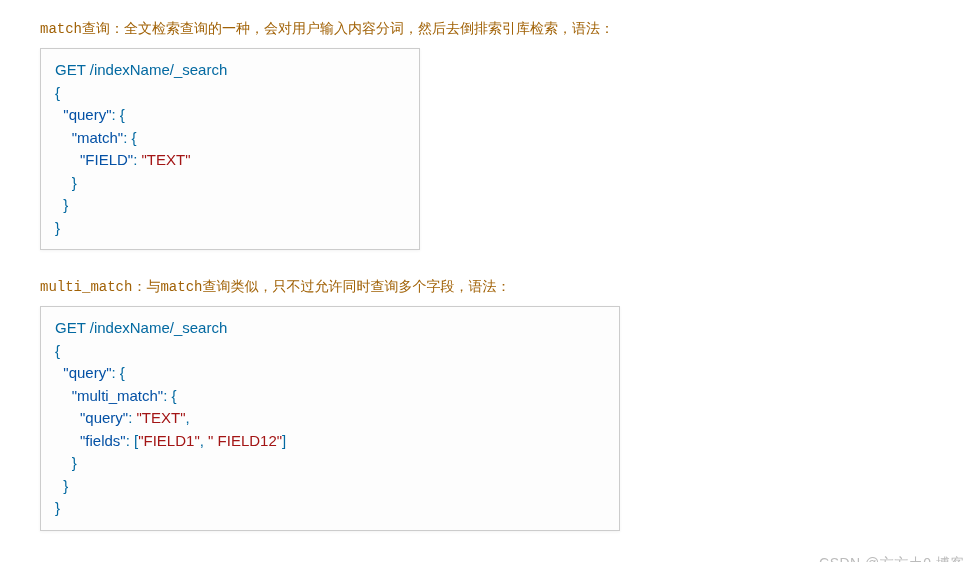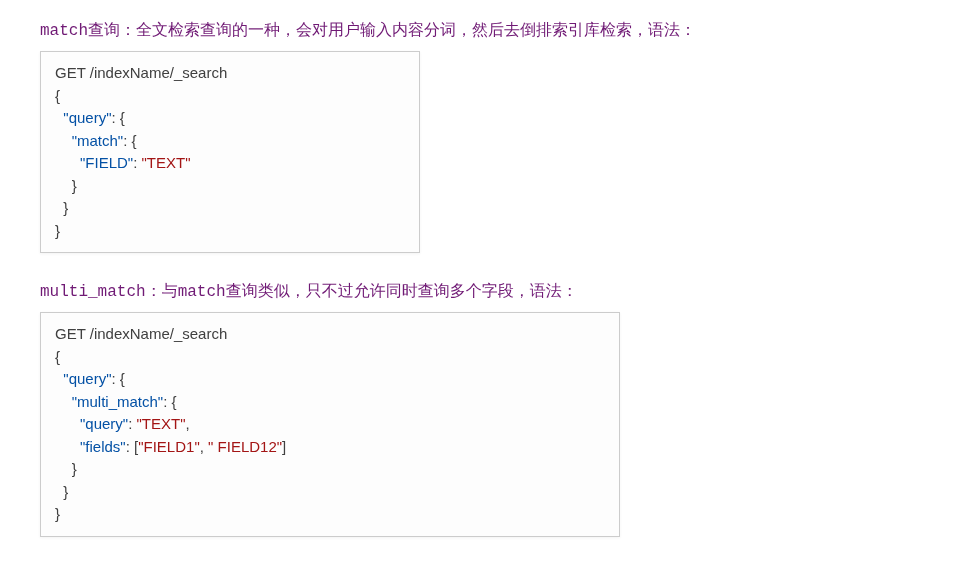--- a/index.html
+++ b/index.html
@@ -8,38 +8,38 @@
       padding: 20px 40px;
       font-family: "Microsoft YaHei", "PingFang SC", sans-serif;
       font-size: 16px;
       color: #333;
       background: #fff;
       width: 977px;
       position: relative;
     }
     .desc {
       margin: 0 0 10px 0;
-      font-size: 16px;
-      color: #701a75;
+      font-size: 14px;
+      color: #a16207;
     }
     .mono { font-family: Consolas, "Courier New", monospace; }
     pre.code-block {
       margin: 0 0 28px 0;
       padding: 10px 14px;
       border: 1px solid #ccc;
       background: #fdfdfd;
       font-family: "Segoe UI", "Microsoft YaHei", sans-serif;
       font-size: 15px;
       line-height: 1.5;
       white-space: pre;
       box-shadow: 0 1px 3px rgba(0,0,0,0.05);
     }
     .w1 { width: 380px; }
     .w2 { width: 580px; }
-    .c-punc { color: #404040; }
+    .c-punc { color: #0369a1; }
     .c-key  { color: #0451a5; }   
     .c-str  { color: #a31515; }   
     .watermark {
       position: absolute;
       right: 12px;
       bottom: 6px;
       font-size: 14px;
       color: #bbb;
       font-family: "Microsoft YaHei", sans-serif;
       letter-spacing: 0.5px;

